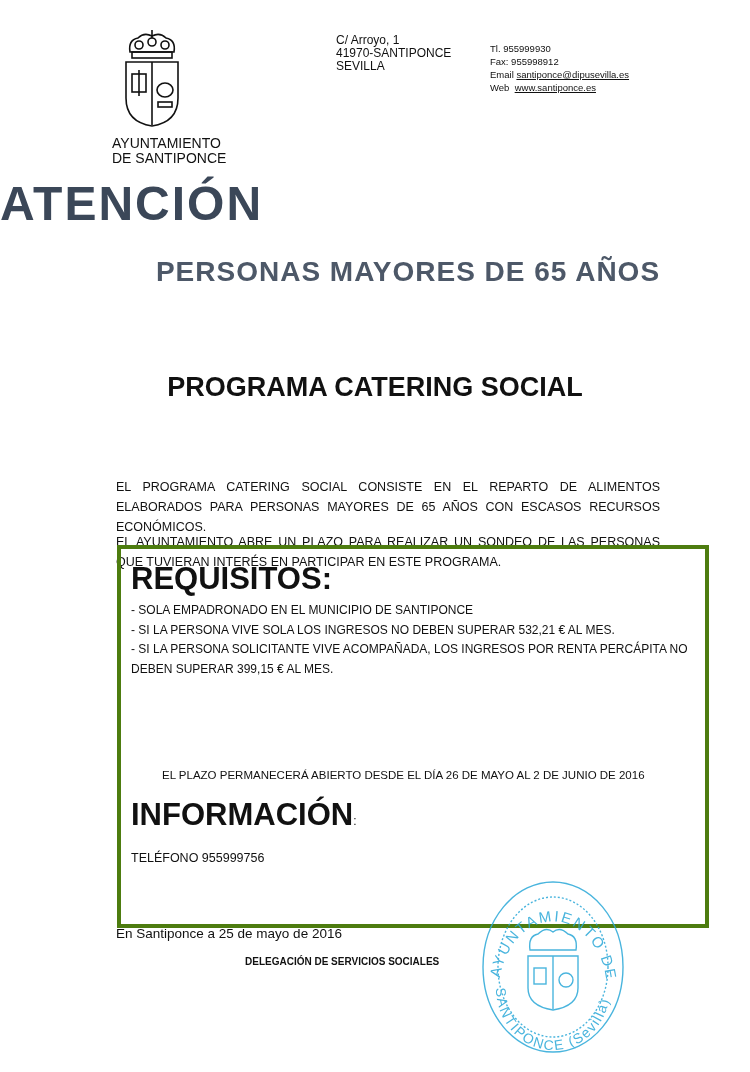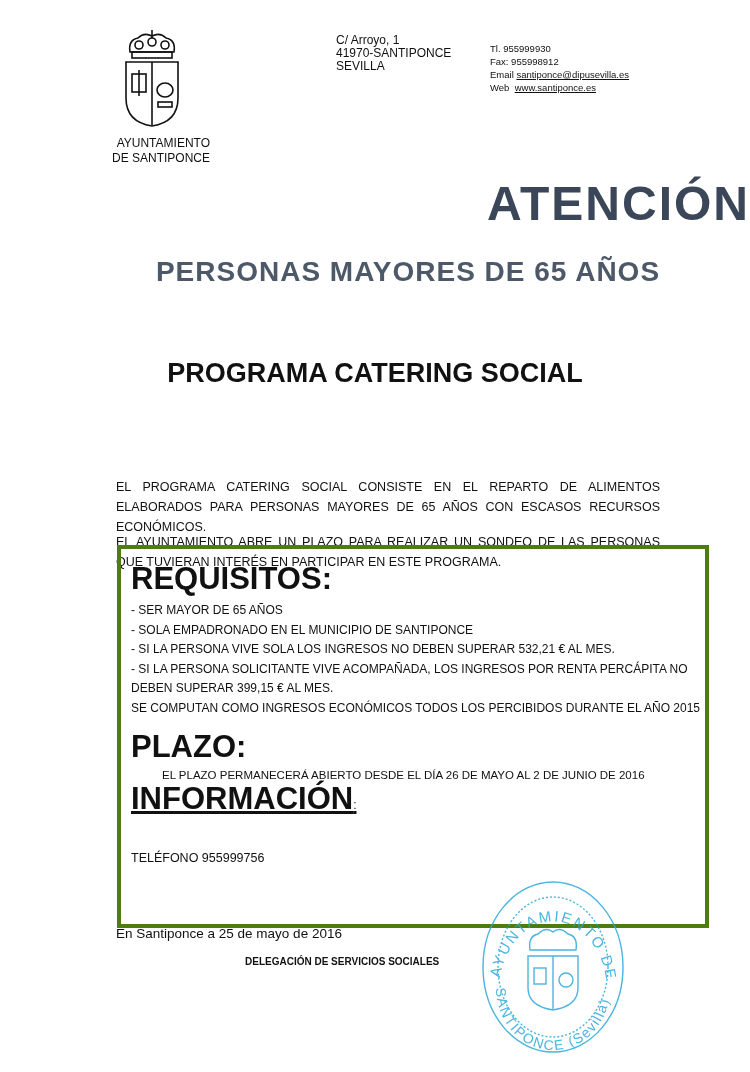--- a/index.html
+++ b/index.html
@@ -1,38 +1,38 @@
 <!DOCTYPE html>
 <html><head>
 <meta charset="utf-8">
 <style>
   html, body { margin:0; padding:0; background:#ffffff; }
   body { width:750px; height:1072px; position:relative; overflow:hidden;
          font-family:"Liberation Sans", sans-serif; color:#111; }
   .abs { position:absolute; }
   .crest { left:122px; top:30px; width:60px; height:98px; }
-  .org { left:112px; top:136px; font-size:12px; line-height:15px; color:#111;text-align:right; }
+  .org { left:112px; top:136px; font-size:14px; line-height:15px; color:#111; }
   .addr { left:320px; top:34px; font-size:12px; line-height:13px;margin-left:16px; }
   .contact { left:490px; top:42px; font-size:9.5px; line-height:13px; }
   .contact u { }
-  .attn { left:0; width:750px; top:176px; text-align:right; font-size:48px; font-weight:bold;
+  .attn { left:0; width:750px; top:176px; text-align:left; font-size:48px; font-weight:bold;
           letter-spacing:2px; color:#3b4758; }
   .sub { left:0; width:750px; top:256px; text-align:center; font-size:28px; font-weight:bold;
          letter-spacing:1px; color:#4d5868;padding-left:33px; }
-  .prog { left:0; width:750px; top:358px; text-align:center; font-size:27px; font-weight:bold; color:#111; }
+  .prog { left:0; width:750px; top:372px; text-align:center; font-size:27px; font-weight:bold; color:#111; }
   .para { left:116px; width:544px; font-size:12.5px; line-height:20px; text-align:justify; text-align-last:left;margin-top:48px; }
   .p1 { top:429px; }
   .p2 { top:484px; }
   .box { left:117px; top:545px; width:584px; height:375px; border:4px solid #4d7c0f; }
   .h { position:absolute; left:10px; font-weight:bold; font-size:31px; color:#111; }
   .req-h { top:12px; }
   .req-list { position:absolute; left:10px; top:52px; font-size:12px; line-height:19.6px; }
   .plazo-h { top:180px; }
   .plazo-t { position:absolute; left:10px; top:220px; font-size:11.5px;padding-left:31px; }
-  .info-h { top:232px;text-decoration:underline; }
+  .info-h { top:248px; }
   .info-colon { font-size:12px; font-weight:normal; }
   .info-t { position:absolute; left:10px; top:298px; font-size:12.5px; line-height:22px; }
   .date { left:116px; top:926px; font-size:13.5px; }
   .deleg { left:245px; top:956px; font-size:10px; font-weight:bold; }
   .stamp { left:478px; top:878px; width:150px; height:178px; opacity:0.85; }
 </style>
 </head>
 <body>
 
 <svg class="abs crest" viewBox="0 0 60 98">
@@ -73,28 +73,25 @@
 <div class="abs attn">ATENCIÓN</div>
 <div class="abs sub">PERSONAS MAYORES DE 65 AÑOS</div>
 <div class="abs prog">PROGRAMA CATERING SOCIAL</div>
 
 <div class="abs para p1">EL PROGRAMA CATERING SOCIAL CONSISTE EN EL REPARTO DE ALIMENTOS ELABORADOS PARA PERSONAS MAYORES DE 65 AÑOS CON ESCASOS RECURSOS ECONÓMICOS.</div>
 <div class="abs para p2">EL AYUNTAMIENTO ABRE UN PLAZO PARA REALIZAR UN SONDEO DE LAS PERSONAS QUE TUVIERAN INTERÉS EN PARTICIPAR EN ESTE PROGRAMA.</div>
 
 <div class="abs box">
   <div class="h req-h">REQUISITOS:</div>
   <div class="req-list">
-    <div>- SER MAYOR DE 65 AÑOS</div>
     <div>- SOLA EMPADRONADO EN EL MUNICIPIO DE SANTIPONCE</div>
     <div>- SI LA PERSONA VIVE SOLA LOS INGRESOS  NO DEBEN SUPERAR  532,21 € AL MES.</div>
     <div>- SI LA PERSONA SOLICITANTE VIVE ACOMPAÑADA, LOS INGRESOS POR RENTA PERCÁPITA NO</div>
     <div>DEBEN SUPERAR 399,15 € AL MES.</div>
-    <div>SE COMPUTAN COMO  INGRESOS ECONÓMICOS TODOS LOS PERCIBIDOS DURANTE EL AÑO 2015</div>
   </div>
-  <div class="h plazo-h">PLAZO:</div>
   <div class="plazo-t">EL PLAZO PERMANECERÁ ABIERTO DESDE EL DÍA 26 DE MAYO  AL 2 DE JUNIO DE 2016</div>
   <div class="h info-h"><span>INFORMACIÓN</span><span class="info-colon">:</span></div>
   <div class="info-t">
     <div>TELÉFONO 955999756</div>
   </div>
 </div>
 
 <div class="abs date">En Santiponce  a 25 de mayo de 2016</div>
 <div class="abs deleg">DELEGACIÓN DE SERVICIOS SOCIALES</div>
 

